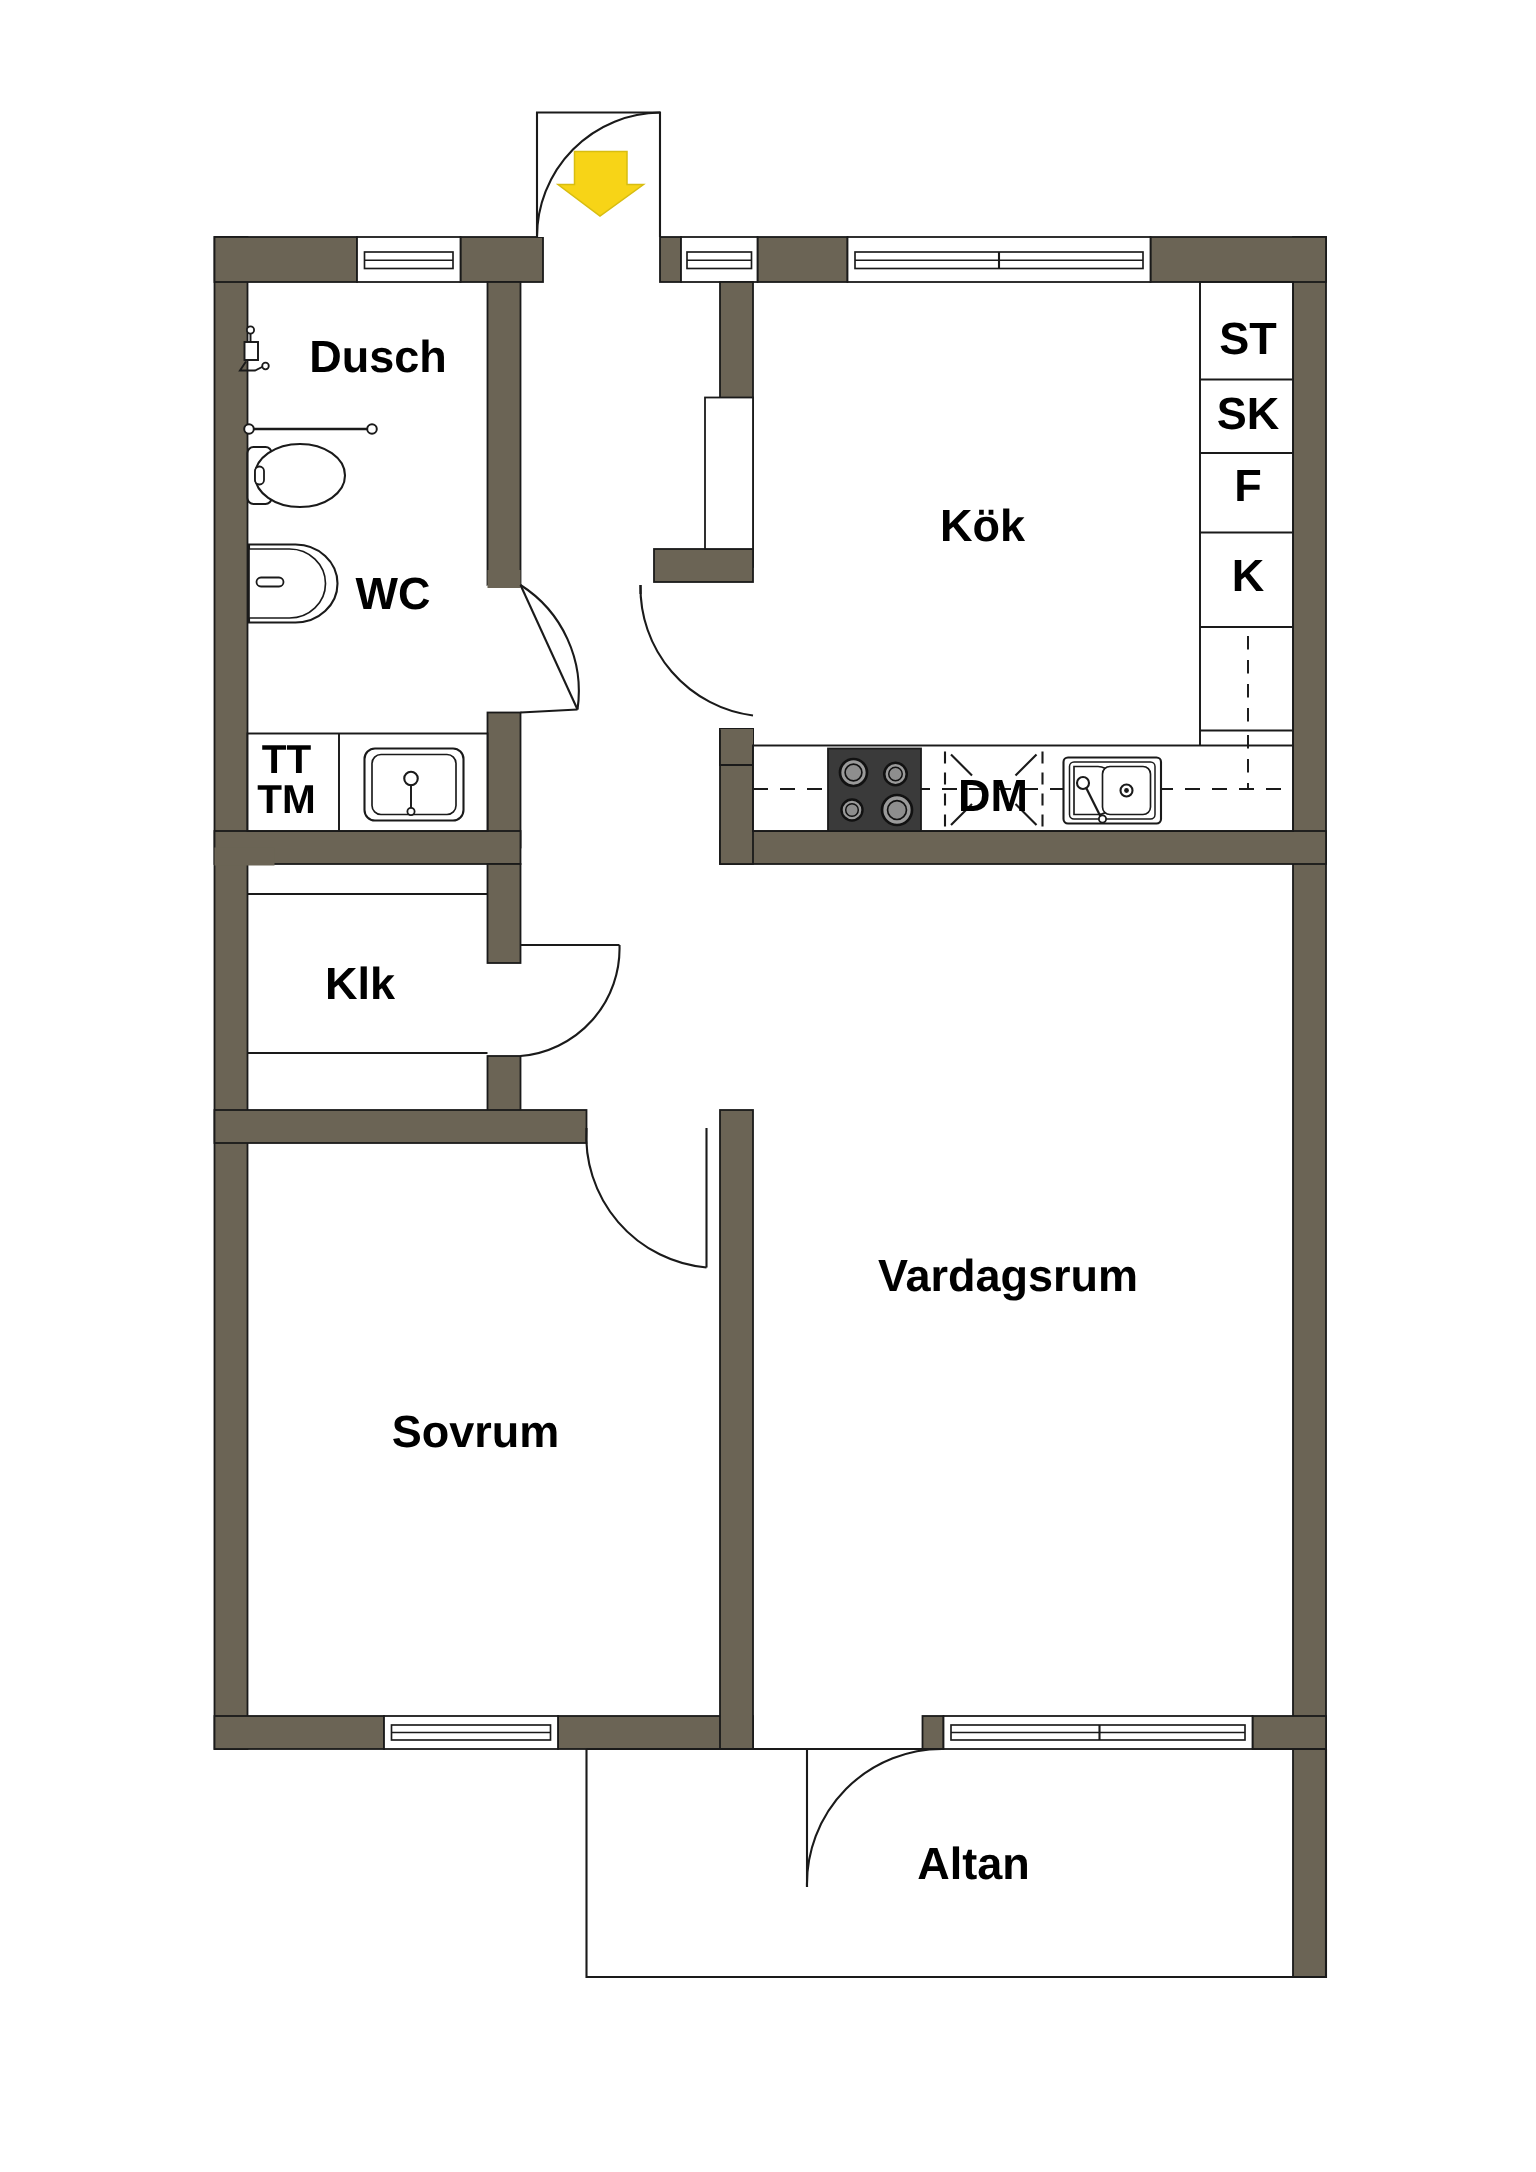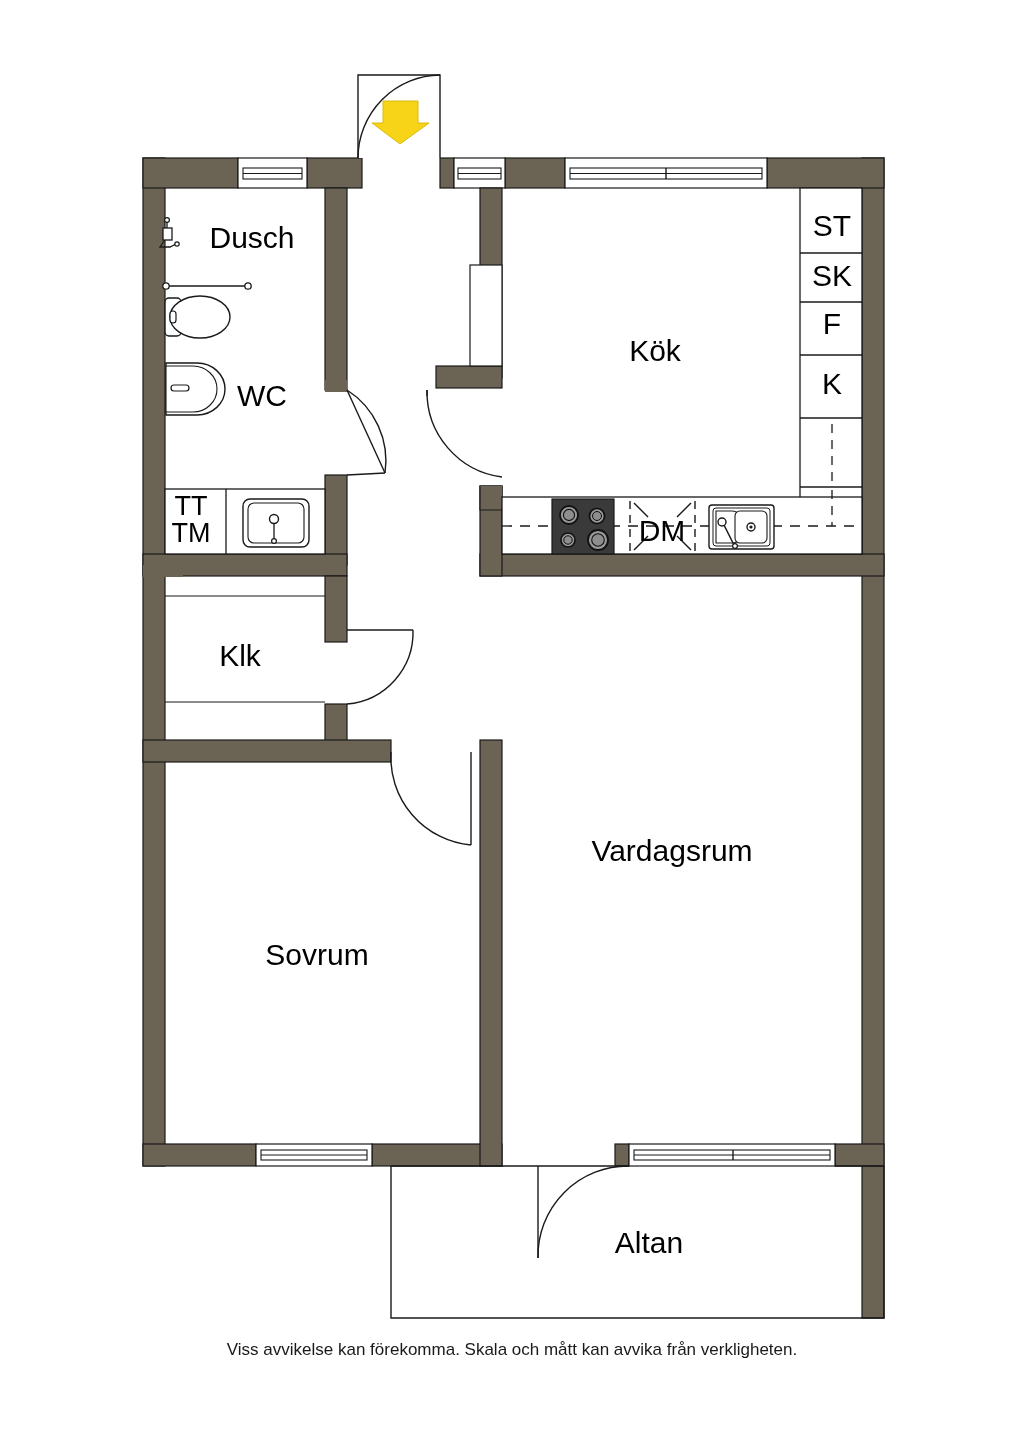--- a/index.html
+++ b/index.html
@@ -12,20 +12,21 @@
     height: 1448px;
     font-family: "Liberation Sans", sans-serif;
     position: relative;
     overflow: hidden;
   }
   #floorplan-root {
     position: absolute;
     left: 0; top: 0;
     width: 1024px;
     height: 1428px;
+    font-weight: bold;
   }
   svg.plan {
     display: block;
     width: 1024px;
     height: 1448px;
   }
   .room-label {
     font-family: "Liberation Sans", sans-serif;
     fill: #000000;
     font-size: 30px;
@@ -294,15 +295,14 @@
     </g>
 
     <g id="appliance-labels">
       <text class="tt-label" x="191" y="508">TT</text>
       <text class="tt-label" x="191" y="535">TM</text>
       <text class="dm-label" x="662" y="533">DM</text>
     </g>
 
   </svg>
 
-  <div class="disclaimer">Viss avvikelse kan förekomma. Skala och mått kan avvika från verkligheten.</div>
 
 </div>
 
 </body></html>

